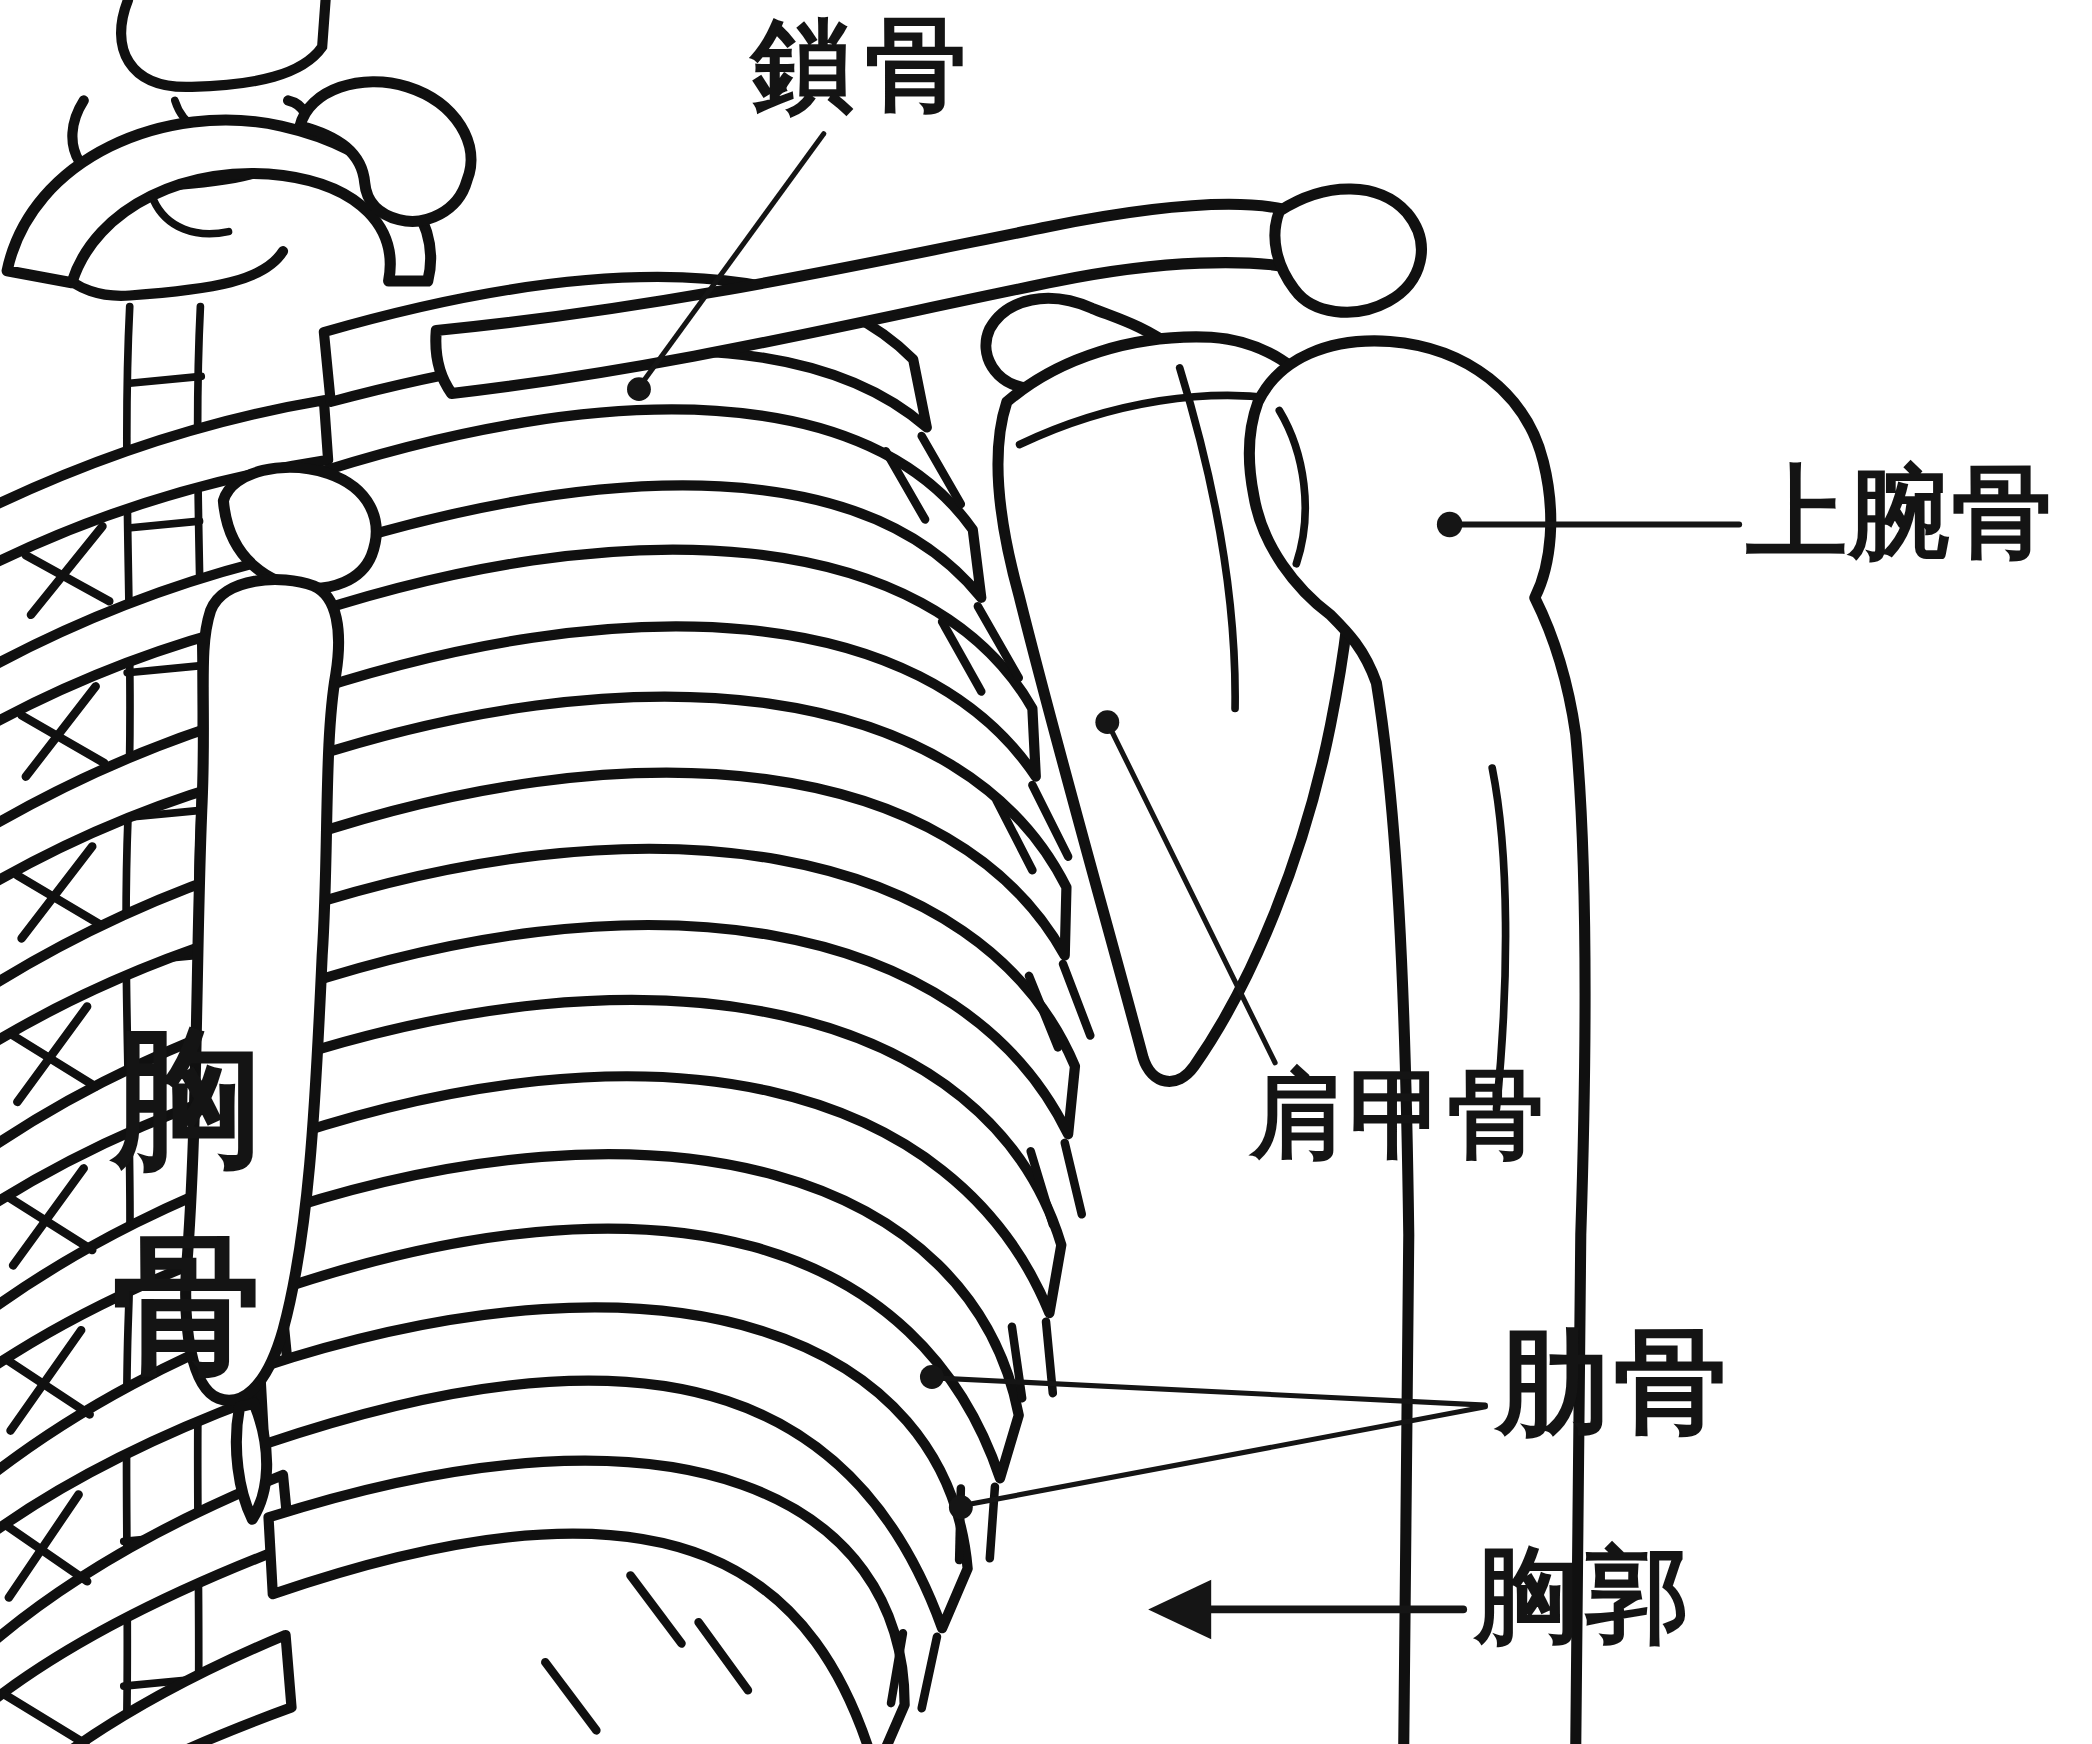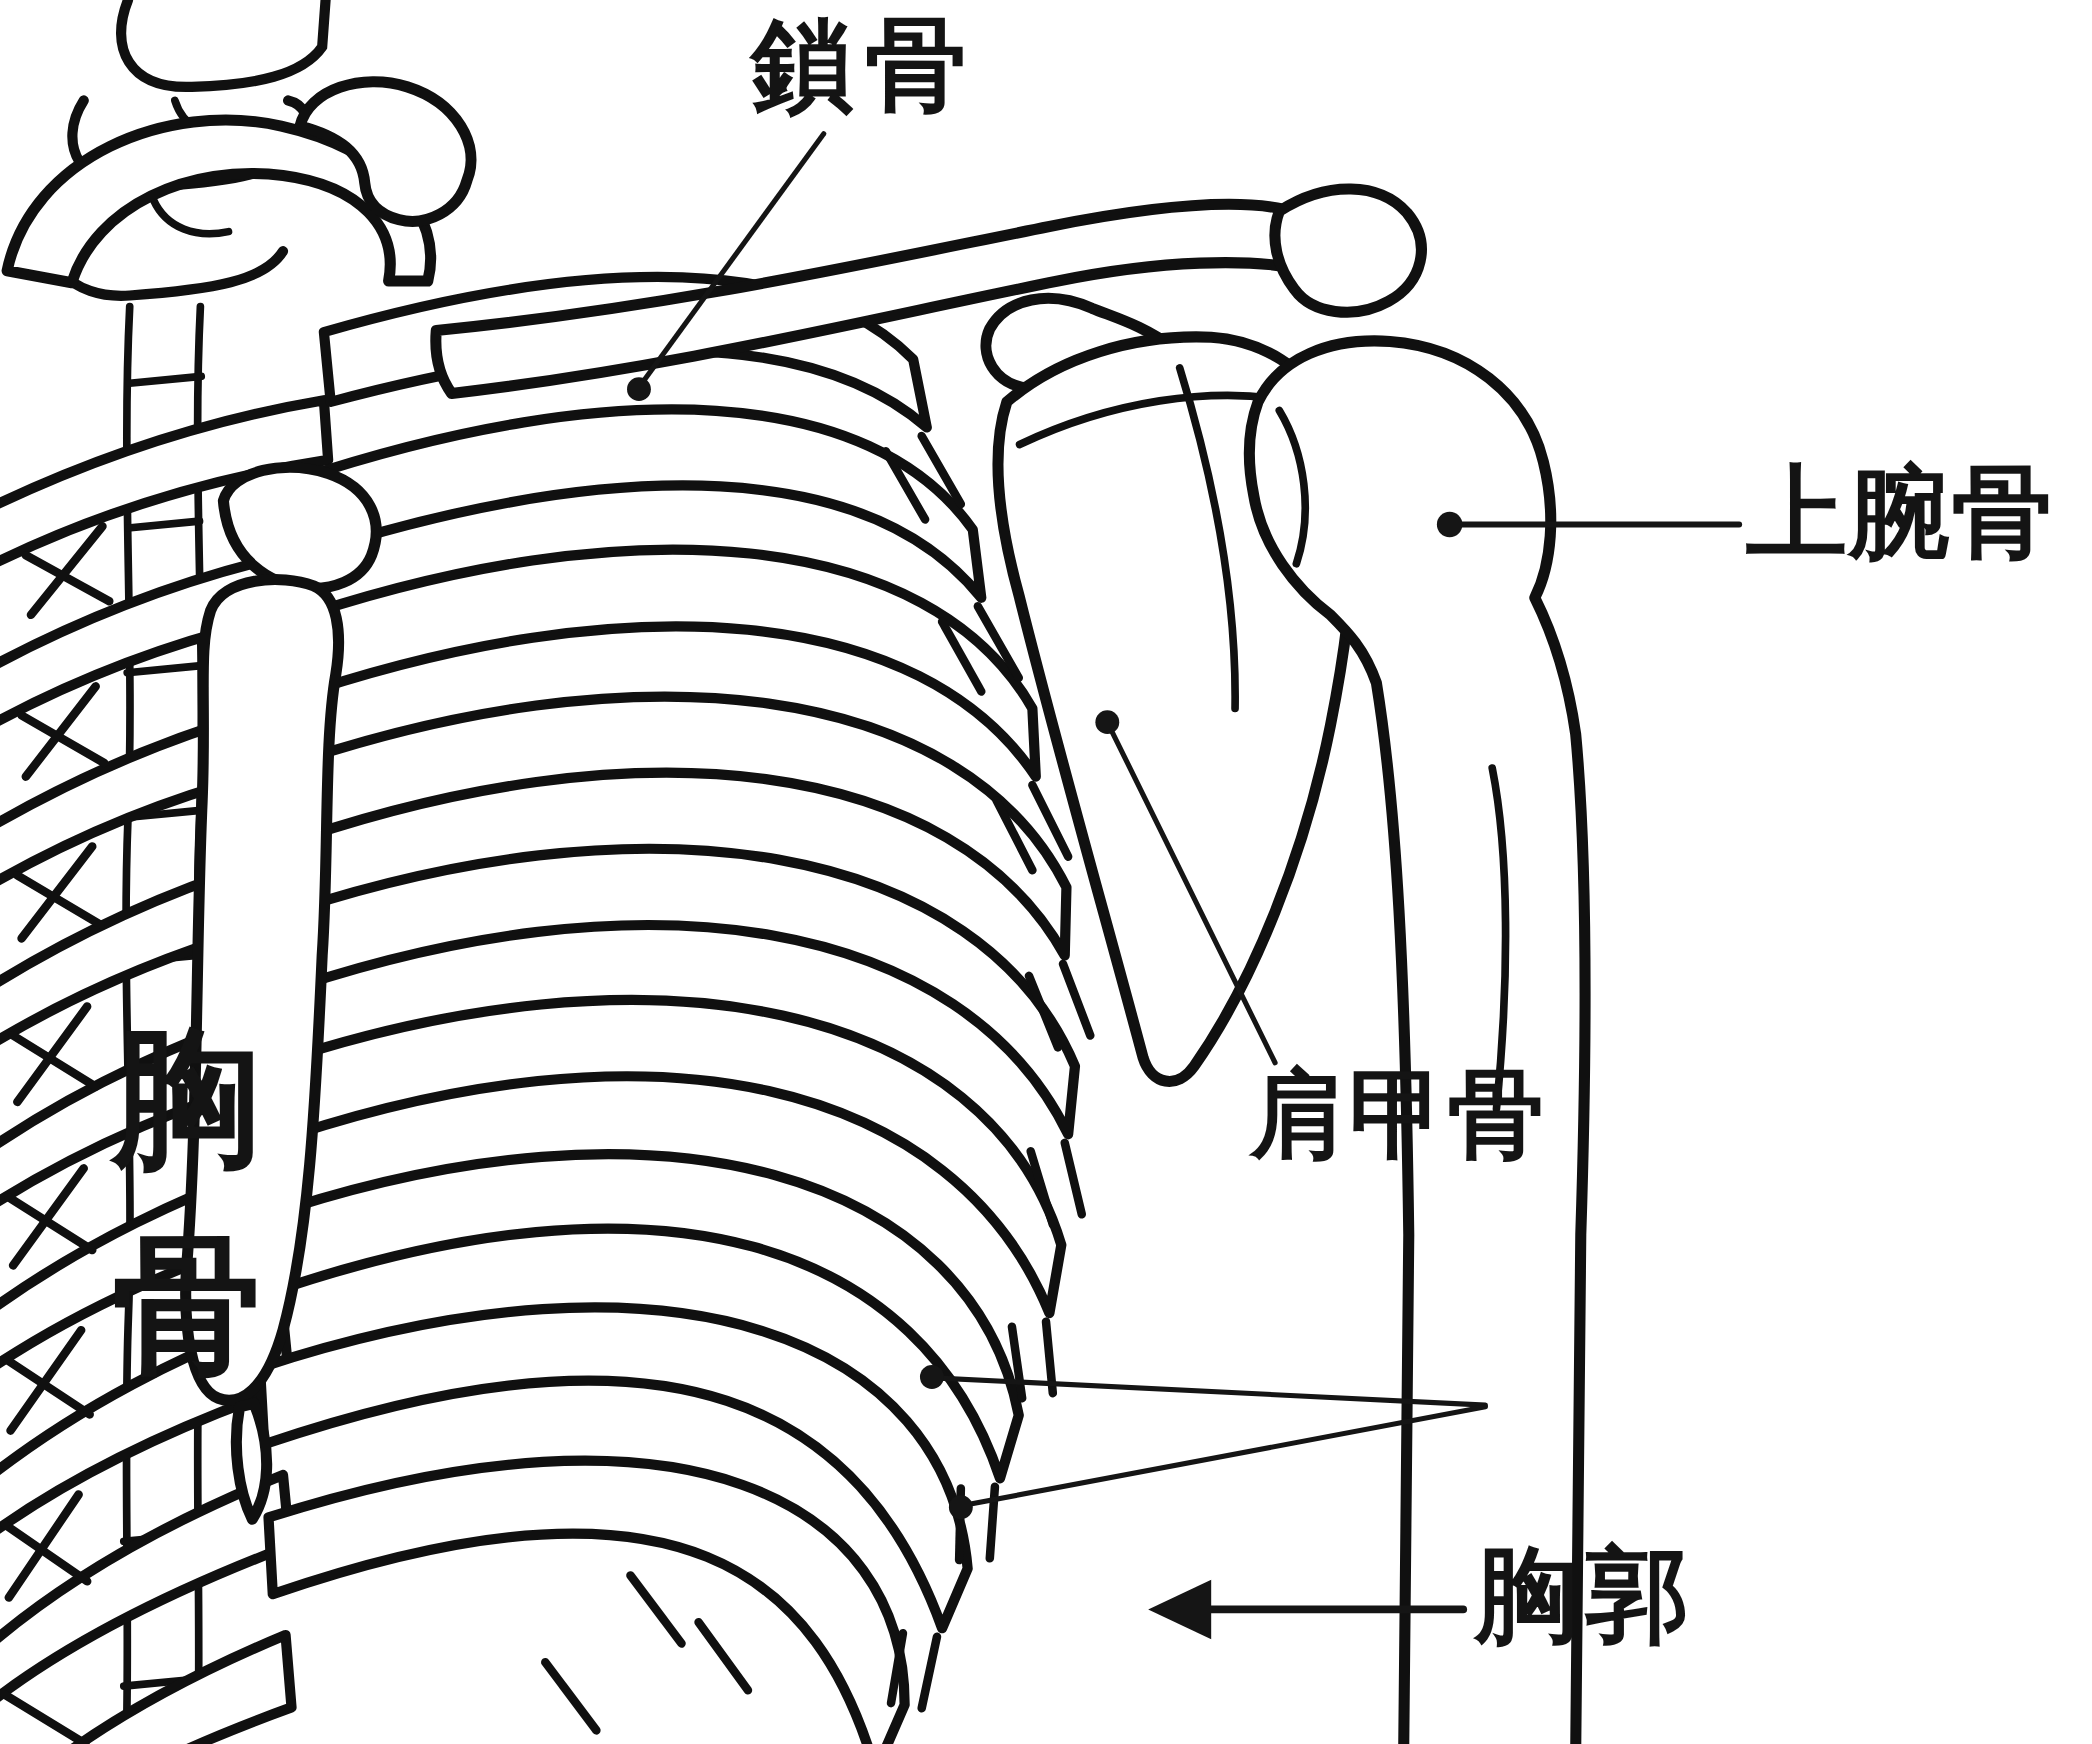--- a/index.html
+++ b/index.html
@@ -179,16 +179,17 @@
 
     <line class="leader" x1="1718" y1="1890" x2="1408" y2="1890" style="stroke-width:9"></line>
     <polygon class="dot" points="1348,1890 1422,1855 1422,1925"></polygon>
   </g>
 </svg>
 
   <div class="label label-clavicle">鎖骨</div>
   <div class="label label-scapula">肩甲骨</div>
   <div class="label label-humerus">上腕骨</div>
   <div class="label label-sternum">胸骨</div>
+  <div class="label label-ribs">肋骨</div>
   <div class="label label-thorax">胸郭</div>
 
 </div>
 
 
 </body></html>

